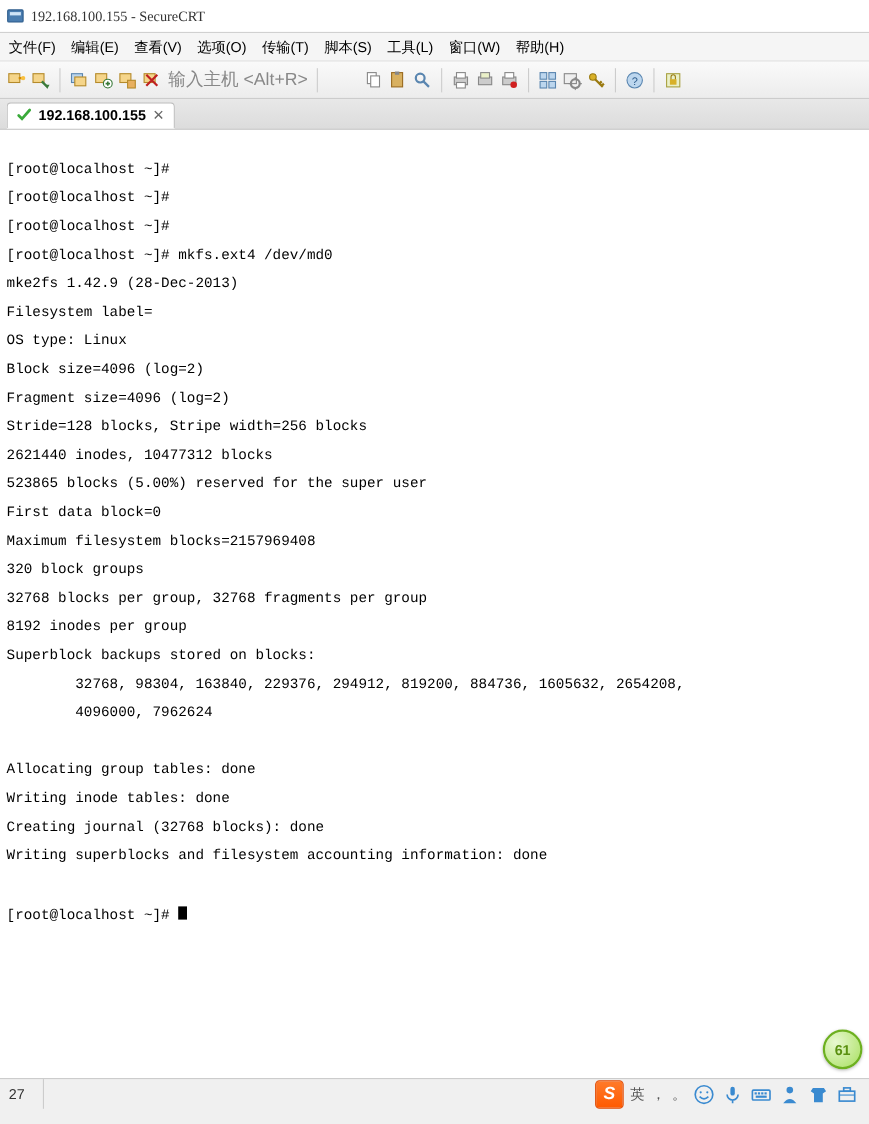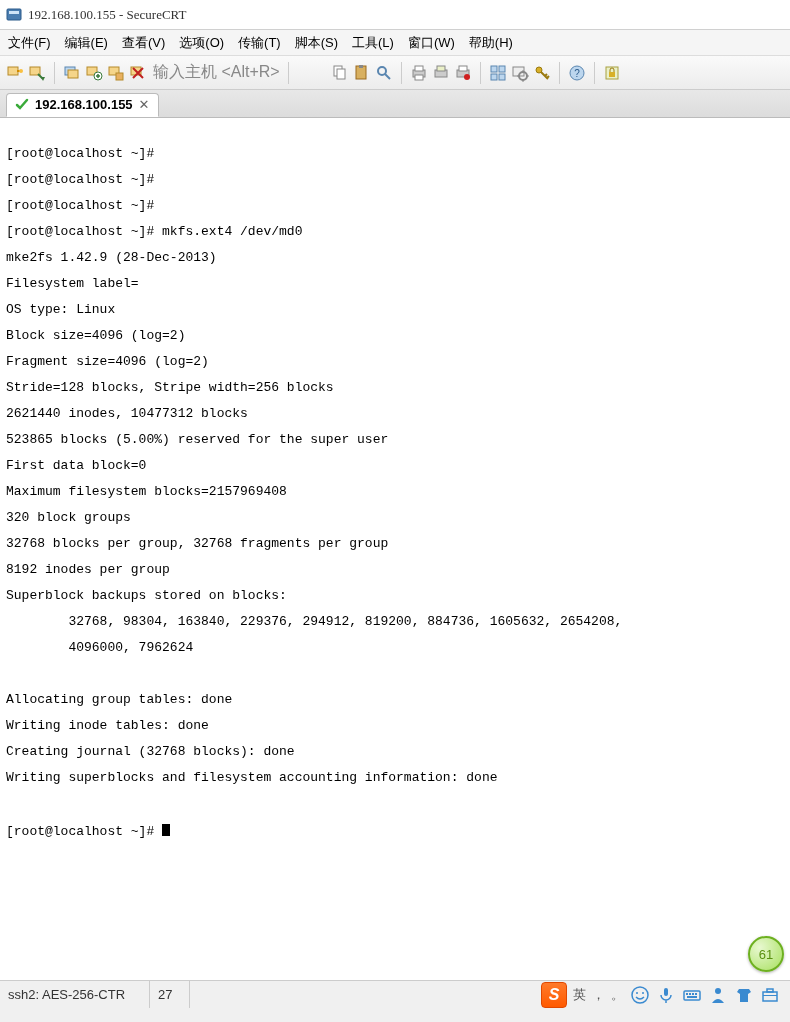--- a/index.html
+++ b/index.html
@@ -19,21 +19,21 @@
 .terminal { background: #ffffff; color: #000000; font-family: "Courier New", monospace; font-size: 13px; line-height: 13px; padding: 16px 6px; height: 862px; overflow: hidden; white-space: pre; position: relative; }
 .cursor { display: inline-block; width: 8px; height: 12px; background: #000; vertical-align: baseline; position: relative; top: 1px; }
 .statusbar { height: 28px; background: #f0f0f0; border-top: 1px solid #ccc; display: flex; align-items: center; font-size: 13px; color: #333; position: relative; }
 .statusbar .left { flex: 0 0 340px; padding-left: 8px; border-right: 1px solid #ccc; height: 100%; display: flex; align-items: center; }
 .statusbar .mid { flex: 0 0 150px; padding-left: 8px; border-right: 1px solid #ccc; height: 100%; display: flex; align-items: center; }
 .statusbar .num { padding-left: 8px; border-right: 1px solid #ccc; height: 100%; display: flex; align-items: center; width: 40px; }
 .ime-cluster { display: flex; align-items: center; gap: 6px; padding: 0 6px; position: absolute; right: 4px; }
 .ime-icon { width: 20px; height: 20px; display: inline-flex; align-items: center; justify-content: center; }
 .s-badge { width: 26px; height: 26px; background: linear-gradient(#ff7a2a,#ff5a00); border: 1px solid #e04800; border-radius: 4px; color: #fff; font-weight: bold; font-family: Arial, sans-serif; font-style: italic; display: flex; align-items: center; justify-content: center; font-size: 16px; }
 .cn-char { font-size: 13px; color: #555; }
-.badge-61 { position: absolute; right: 6px; bottom: 50px; width: 36px; height: 36px; border-radius: 50%; background: radial-gradient(circle at 30% 30%, #e8f8d0, #a8e060); border: 2px solid #6db020; color: #5a9010; font-weight: normal; font-size: 13px; display: flex; align-items: center; justify-content: center; box-shadow: 0 1px 3px rgba(0,0,0,.3); }
+.badge-61 { position: absolute; right: 6px; bottom: 50px; width: 36px; height: 36px; border-radius: 50%; background: radial-gradient(circle at 30% 30%, #e8f8d0, #a8e060); border: 2px solid #6db020; color: #5a9010; font-weight: bold; font-size: 13px; display: flex; align-items: center; justify-content: center; box-shadow: 0 1px 3px rgba(0,0,0,.3); }
 </style>
 </head>
 <body>
 
 <div class="titlebar">
   <span class="app-icon">
     <svg viewBox="0 0 16 16">
         <rect x="1" y="2" width="14" height="11" rx="1" fill="#4a7db0" stroke="#2a5a8a"></rect>
         <rect x="3" y="4" width="10" height="3" fill="#cfe4f7"></rect>
       </svg>
@@ -239,23 +239,20 @@
 <span></span>
 
 <span>[root@localhost ~]# </span><span class="cursor"></span>
 </div>
 
 <div class="badge-61">
     <span>61</span>
   </div>
 
 <div class="statusbar">
-  <div class="mid">
-      <span>ssh2: AES-256-CTR</span>
-    </div>
   <div class="num">
       <span>27</span>
     </div>
   <div class="ime-cluster">
     <span class="s-badge">S</span>
     <span class="cn-char">英</span>
     <span class="cn-char">，</span>
     <span class="cn-char">。</span>
     <span class="ime-icon">
         <svg viewBox="0 0 20 20">

